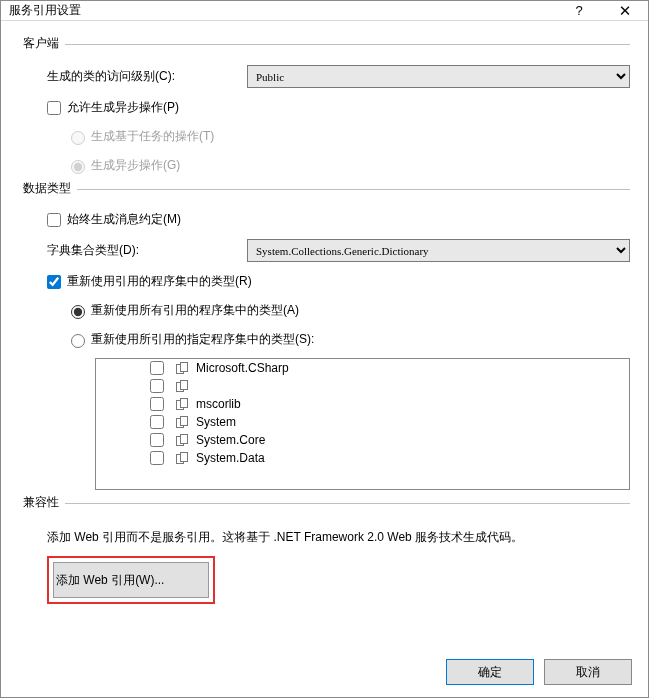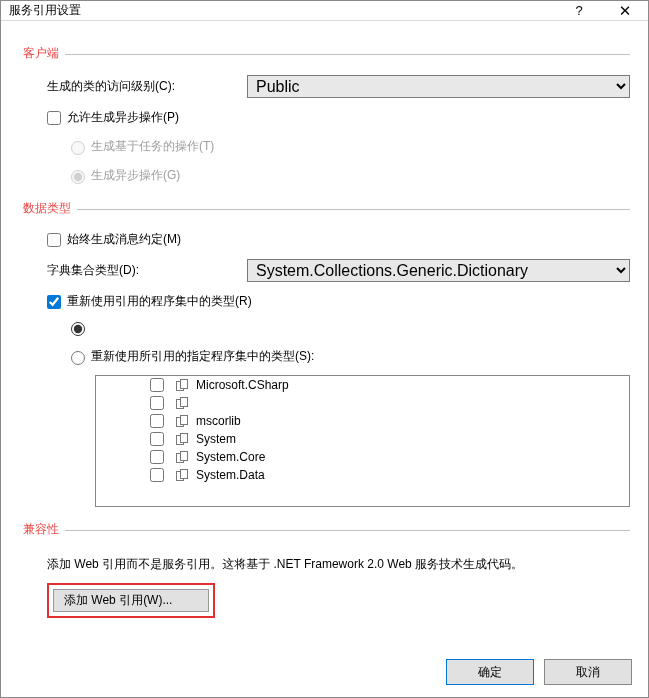--- a/index.html
+++ b/index.html
@@ -40,45 +40,45 @@
   .titlebar .close { font-size: 15px; }
   
   .content {
     flex: 1;
     padding: 14px 18px 6px 22px;
     display: flex;
     flex-direction: column;
   }
   .group-header {
     display: flex; align-items: center;
-    margin-top: 10px;
+    margin-top: 0;
     margin-bottom: 8px;
     font-size: 12px;
-    color: #ef4444;
+    color: #000000;
   }
   .group-header .line {
     flex: 1;
     height: 1px;
     background: #c0c0c0;
     margin-left: 6px;
     margin-top: 2px;
   }
   .row {
     display: flex;
     align-items: center;
     margin: 5px 0 5px 24px;
   }
   .row .lbl { width: 200px; }
   .row .ctrl { flex: 1; }
   select.combo {
     width: 100%;
     height: 23px;
     border: 1px solid #7a7a7a;
     background: #e8e8e8;
-    font-family: Liberation Sans, sans-serif; font-size: 16px;
+    font-family: Liberation Serif, serif; font-size: 11px;
     padding: 0 4px;
     -webkit-appearance: menulist;
   }
   
   .check-row {
     display: flex;
     align-items: center;
     margin: 6px 0 6px 24px;
   }
   input[type=checkbox] {
@@ -136,25 +136,25 @@
   .compat-text {
     margin: 10px 0 10px 24px;
   }
   .web-ref-btn-wrap {
     border: 2px solid #e03030;
     width: 168px;
     padding: 4px;
     margin-left: 24px;
   }
   .web-ref-btn {
-    width: 100%; height: 23px;
+    width: 100%; height: 36px;
     border: 1px solid #999;
     background: #e1e1e1;
     text-align: left;
-    padding: 0 10px;
+    padding: 0 2px;
     font-family: inherit; font-size: 12px;
   }
   
   .footer {
     display: flex;
     justify-content: flex-end;
     gap: 10px;
     padding: 10px 16px 12px;
   }
   .dlg-btn {
@@ -233,20 +233,21 @@
       </div>
     </div>
 
     <div class="check-row">
       <input type="checkbox" checked="" style="">
       <span>重新使用引用的程序集中的类型(R)</span>
     </div>
 
     <div class="radio-row">
       <input type="radio" name="reuse" checked="" style="">
+      <span>重新使用所有引用的程序集中的类型(A)</span>
     </div>
 
     <div class="radio-row">
       <input type="radio" name="reuse" style="">
       <span>重新使用所引用的指定程序集中的类型(S):</span>
     </div>
 
     <div class="asm-box" id="asm-box">
         <div class="asm-item">
           <input type="checkbox" style="">

